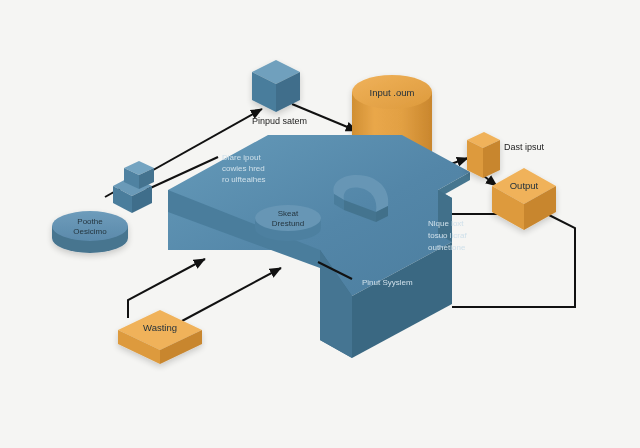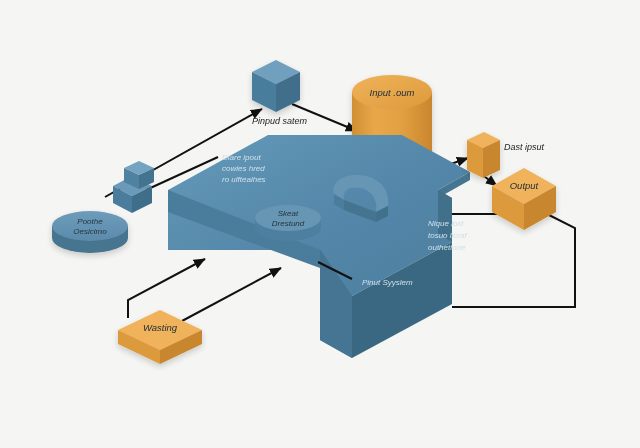--- a/index.html
+++ b/index.html
@@ -3,21 +3,21 @@
 <meta charset="utf-8">
 <style>
   html,body{margin:0;padding:0;}
   body{
     width:640px;height:448px;
     background:#f5f5f3;
     font-family:"Liberation Sans", sans-serif;
     overflow:hidden;
     position:relative;
   }
-  #stage{position:absolute;inset:0;width:640px;height:448px;font-style:italic;}
+  #stage{position:absolute;inset:0;width:640px;height:448px;}
   svg{display:block;width:640px;height:448px;}
   .lbl-dark{fill:#1c1c1c;font-family:"Liberation Sans",sans-serif;font-size:9px;}
   .lbl-light{fill:#cfe0ea;font-family:"Liberation Sans",sans-serif;font-size:8px;}
   .lbl-on-orange{fill:#23313b;font-family:"Liberation Sans",sans-serif;font-size:9.5px;}
   .lbl-on-blue{fill:#24353f;font-family:"Liberation Sans",sans-serif;font-size:8px;}
   .edge{stroke:#111111;stroke-width:2;fill:none;stroke-linejoin:miter;stroke-linecap:butt;}
 </style>
 </head>
 <body>
 

